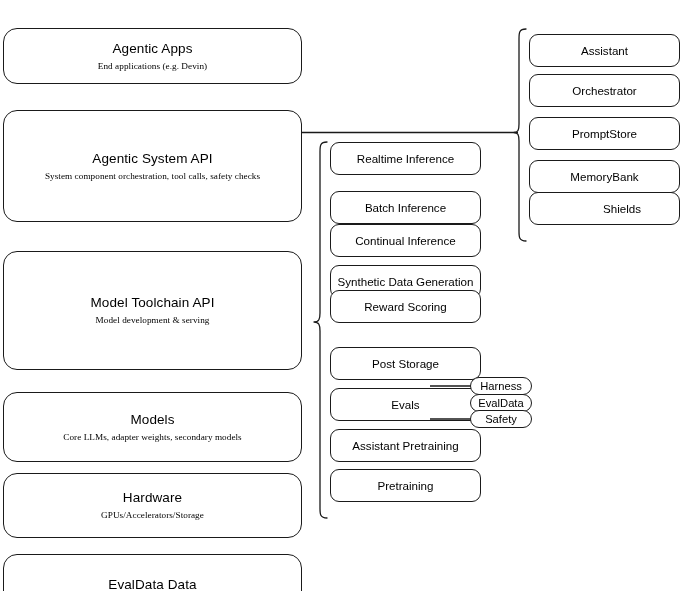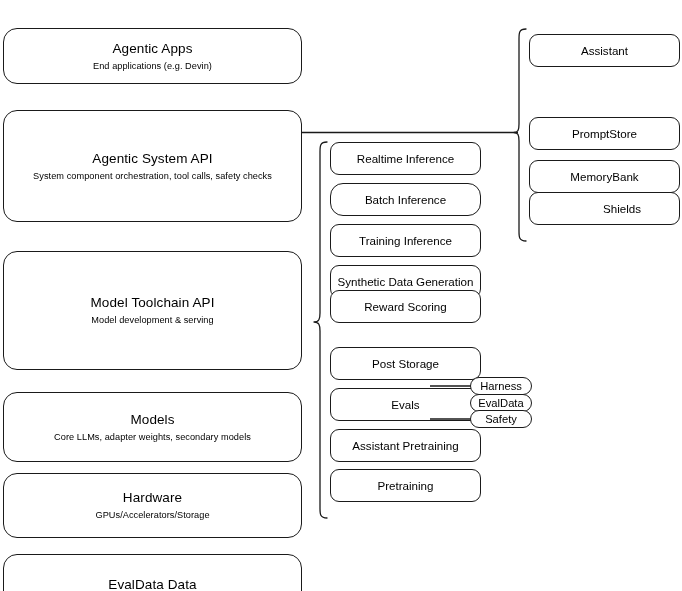--- a/index.html
+++ b/index.html
@@ -43,20 +43,21 @@
   .layer .title {
     font-size: 13.5px;
     line-height: 17px;
     letter-spacing: 0.1px;
   }
   .layer .subtitle {
     font-size: 9.2px;
     line-height: 13px;
     margin-top: 3px;
     letter-spacing: 0.05px;
+    font-family: Liberation Serif, serif;
   }
   
   .chip {
     border-radius: 9px;
     height: 33px;
     font-size: 11.6px;
     line-height: 14px;
   }
   .chip-mid {
     left: 330px;
@@ -174,25 +175,25 @@
     <div class="subtitle">GPUs/Accelerators/Storage</div>
   </div>
 
   <div class="node layer" style="top:528px; height:61px;">
     <div class="title">EvalData Data</div>
   </div>
 
   <div class="node chip chip-mid" style="top:142px;">
     <span>Realtime Inference</span>
   </div>
-  <div class="node chip chip-mid" style="top:183px;border-radius:13px;">
+  <div class="node chip chip-mid" style="top:191px;">
     <span>Batch Inference</span>
   </div>
   <div class="node chip chip-mid" style="top:224px;">
-    <span>Training Inference</span>
+    <span>Continual Inference</span>
   </div>
   <div class="node chip chip-mid" style="top:265px;">
     <span>Synthetic Data Generation</span>
   </div>
   <div class="node chip chip-mid" style="top:290px;">
     <span>Reward Scoring</span>
   </div>
   <div class="node chip chip-mid" style="top:347px;">
     <span>Post Storage</span>
   </div>
@@ -212,20 +213,23 @@
   <div class="badge" style="top:394px;">
     <span>EvalData</span>
   </div>
   <div class="badge" style="top:410px;">
     <span>Safety</span>
   </div>
 
   <div class="node chip chip-right" style="top:34px;">
     <span>Assistant</span>
   </div>
+  <div class="node chip chip-right" style="top:74px;">
+    <span>Orchestrator</span>
+  </div>
   <div class="node chip chip-right" style="top:160px;">
     <span>MemoryBank</span>
   </div>
   <div class="node chip chip-right" style="top:117px;">
     <span>PromptStore</span>
   </div>
   <div class="node chip chip-right" style="top:192px;padding-left:35px;">
     <span>Shields</span>
   </div>
 

